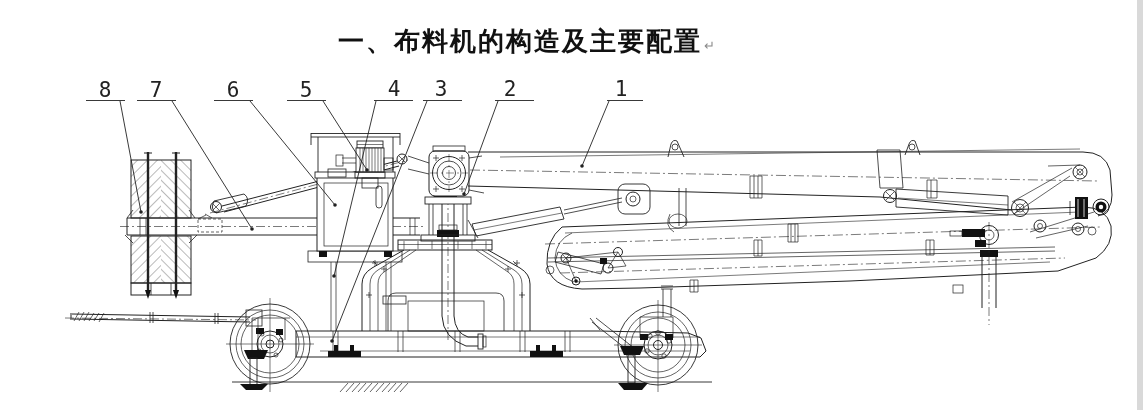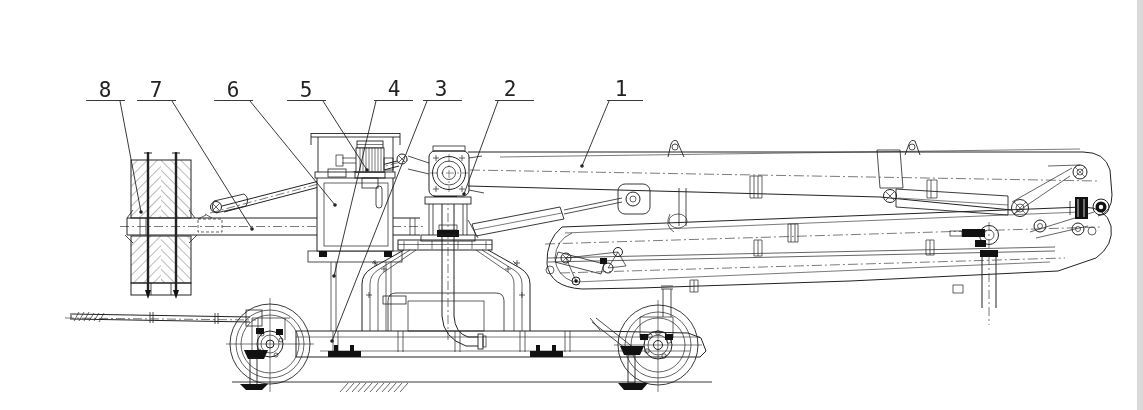--- a/index.html
+++ b/index.html
@@ -11,20 +11,23 @@
   .ret-mark{font-size:13px;color:#8a8a8a;margin-left:2px;vertical-align:middle;}
   svg.draw{position:absolute;left:0;top:0;z-index:1;}
   .page-edge{position:absolute;right:0;top:0;width:6px;height:410px;background:#d9d9d9;z-index:2;}
   text.lbl{font-family:"DejaVu Sans Mono","Liberation Mono",monospace;font-size:21px;fill:#222;}
 </style>
 </head>
 <body>
 
 <div class="stage">
 
+  <div class="title-row">
+    <span class="title-text">一、布料机的构造及主要配置</span><span class="ret-mark">↵</span>
+  </div>
 
   <div class="page-edge"></div>
 
   <svg class="draw" width="1143" height="410" viewBox="0 0 1143 410">
     <defs>
       <pattern id="hatA" patternUnits="userSpaceOnUse" width="7" height="7" patternTransform="rotate(45)">
         <line x1="0" y1="0" x2="0" y2="7" stroke="#3a3a3a" stroke-width="0.7"></line>
       </pattern>
       <pattern id="hatB" patternUnits="userSpaceOnUse" width="7" height="7" patternTransform="rotate(-45)">
         <line x1="0" y1="0" x2="0" y2="7" stroke="#3a3a3a" stroke-width="0.7"></line>

